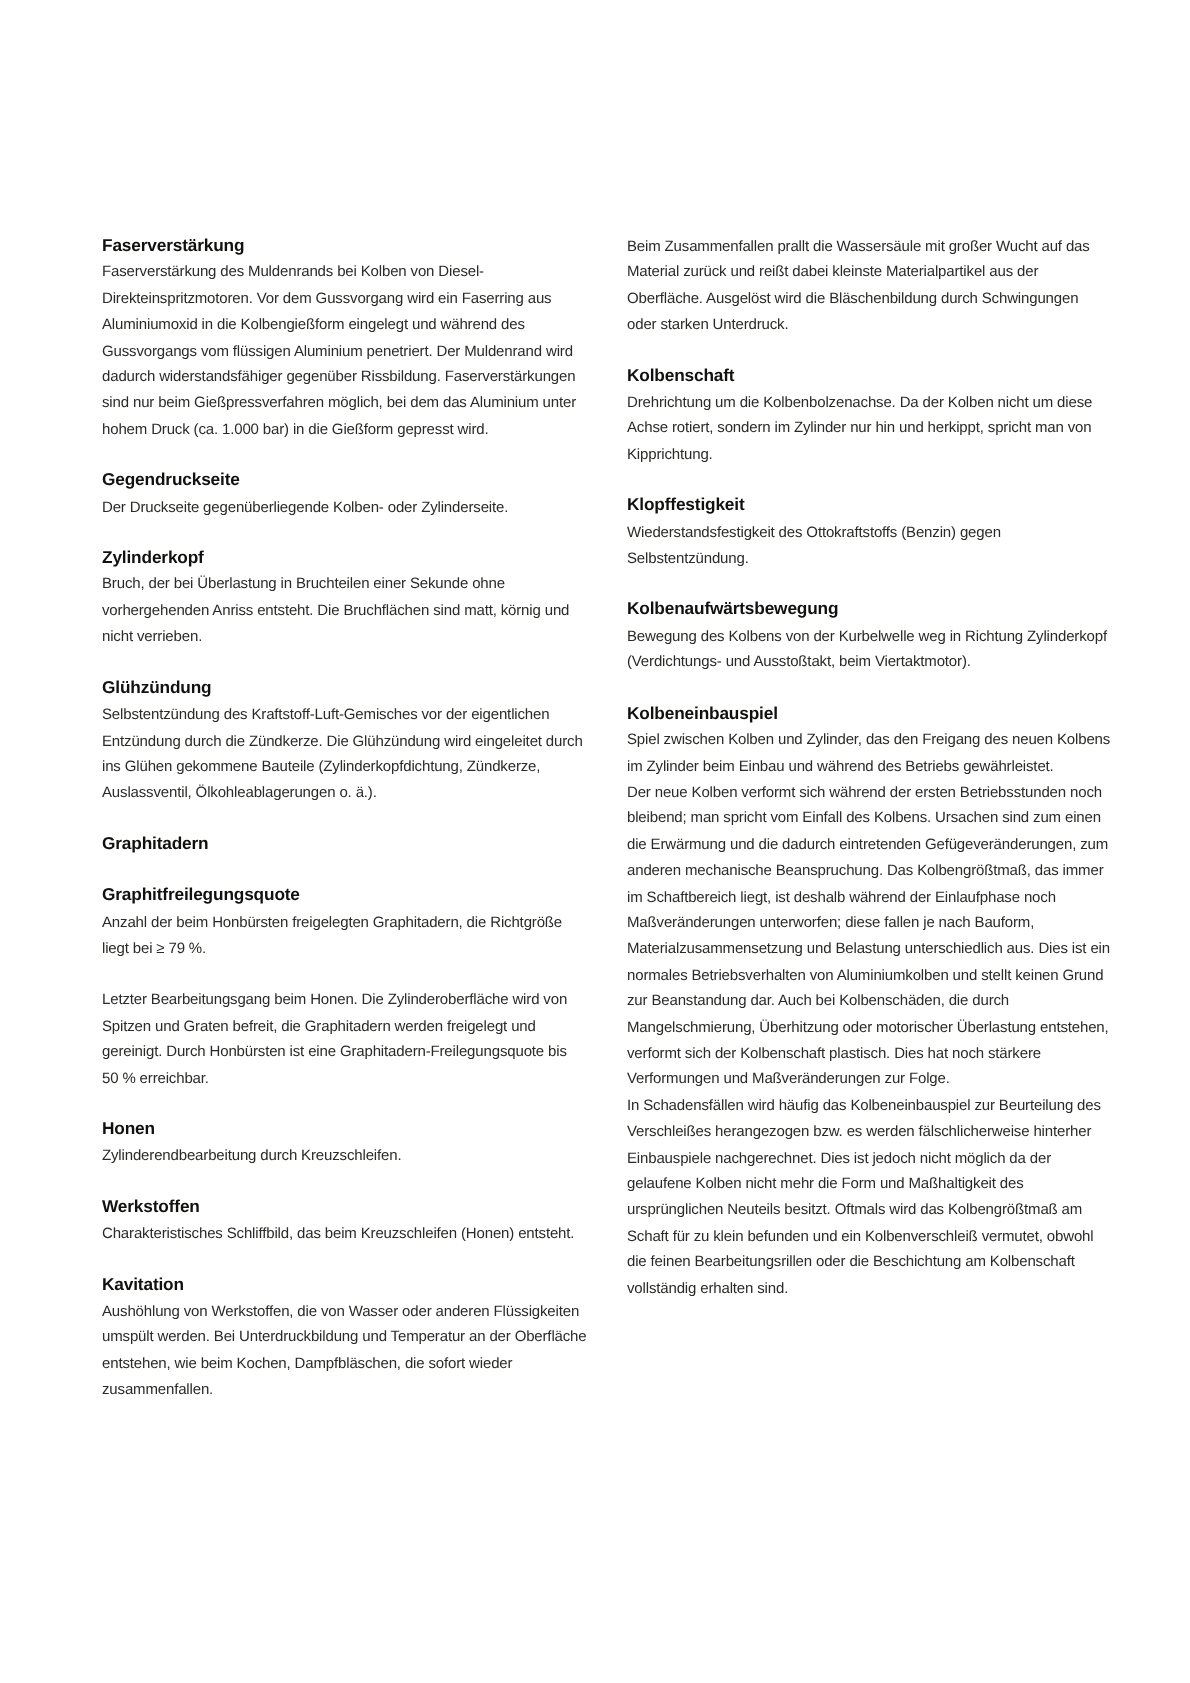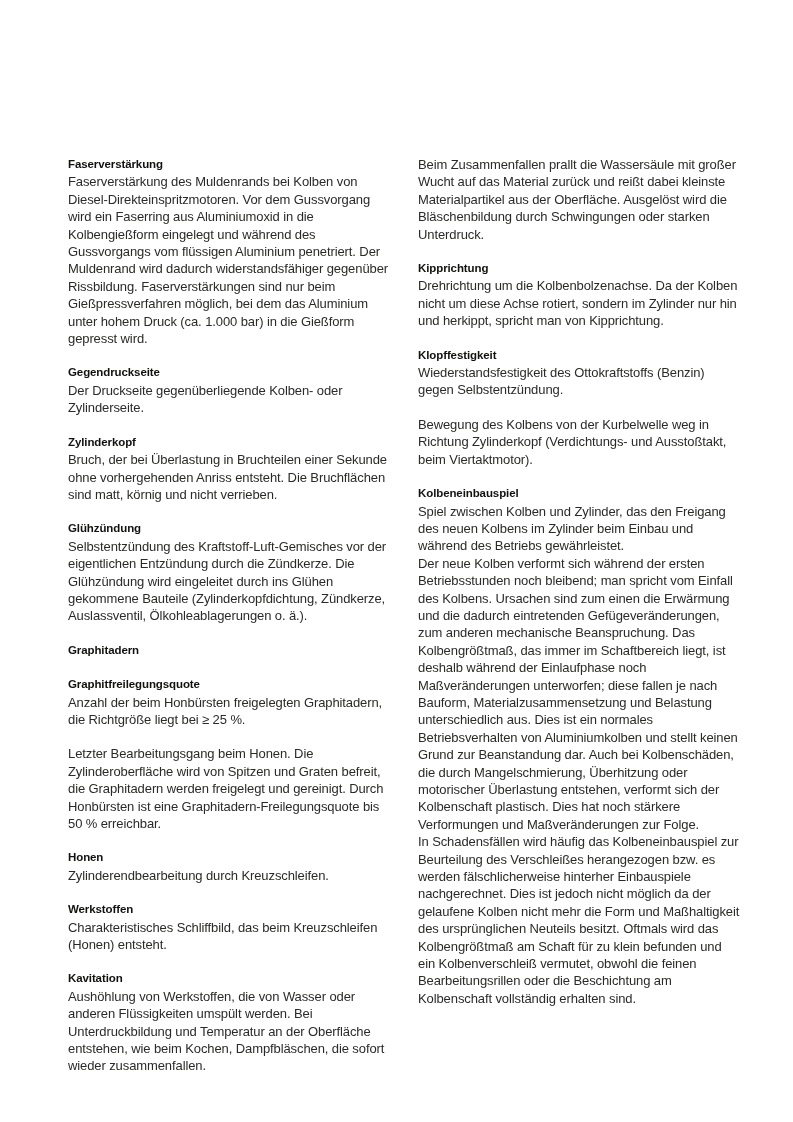--- a/index.html
+++ b/index.html
@@ -32,21 +32,21 @@
   .term {
     margin: 0;
     font-size: 11.5px;
     font-weight: bold;
     line-height: 17.4px;
     letter-spacing: -0.1px;
     color: #111110;
   }
   .para {
     margin: 0;
-    font-size: 13px;
+    font-size: 10px;
     font-weight: normal;
     line-height: 17.4px;
     letter-spacing: -0.1px;
     color: #2a2a28;
   }
   .para + .para {
   }
 </style>
 </head>
 <body>
@@ -68,21 +68,21 @@
         </section>
         <section class="entry">
           <h3 class="term">Glühzündung</h3>
           <p class="para">Selbstentzündung des Kraftstoff-Luft-Gemisches vor der eigentlichen Entzündung durch die Zündkerze. Die Glühzündung wird eingeleitet durch ins Glühen gekommene Bauteile (Zylinderkopfdichtung, Zündkerze, Auslassventil, Ölkohleablagerungen o. ä.).</p>
         </section>
         <section class="entry">
           <h3 class="term">Graphitadern</h3>
         </section>
         <section class="entry">
           <h3 class="term">Graphitfreilegungsquote</h3>
-          <p class="para">Anzahl der beim Honbürsten freigelegten Graphitadern, die Richtgröße liegt bei ≥ 25 %.</p>
+          <p class="para">Anzahl der beim Honbürsten freigelegten Graphitadern, die Richtgröße liegt bei ≥ 79 %.</p>
         </section>
         <section class="entry">
           <p class="para">Letzter Bearbeitungsgang beim Honen. Die Zylinderoberfläche wird von Spitzen und Graten befreit, die Graphitadern werden freigelegt und gereinigt. Durch Honbürsten ist eine Graphitadern-Freilegungsquote bis 50 % erreichbar.</p>
         </section>
         <section class="entry">
           <h3 class="term">Honen</h3>
           <p class="para">Zylinderendbearbeitung durch Kreuzschleifen.</p>
         </section>
         <section class="entry">
           <h3 class="term">Werkstoffen</h3>
@@ -91,28 +91,29 @@
         <section class="entry">
           <h3 class="term">Kavitation</h3>
           <p class="para">Aushöhlung von Werkstoffen, die von Wasser oder anderen Flüssigkeiten umspült werden. Bei Unterdruckbildung und Temperatur an der Oberfläche entstehen, wie beim Kochen, Dampfbläschen, die sofort wieder zusammenfallen.</p>
         </section>
       </div>
     <div class="column">
         <section class="entry">
           <p class="para">Beim Zusammenfallen prallt die Wassersäule mit großer Wucht auf das Material zurück und reißt dabei kleinste Materialpartikel aus der Oberfläche. Ausgelöst wird die Bläschenbildung durch Schwingungen oder starken Unterdruck.</p>
         </section>
         <section class="entry">
-          <h3 class="term">Kipprichtung</h3>
+          <h3 class="term">Kolbenschaft</h3>
           <p class="para">Drehrichtung um die Kolbenbolzenachse. Da der Kolben nicht um diese Achse rotiert, sondern im Zylinder nur hin und herkippt, spricht man von Kipprichtung.</p>
         </section>
         <section class="entry">
           <h3 class="term">Klopffestigkeit</h3>
           <p class="para">Wiederstandsfestigkeit des Ottokraftstoffs (Benzin) gegen Selbstentzündung.</p>
         </section>
         <section class="entry">
+          <h3 class="term">Kolbenaufwärtsbewegung</h3>
           <p class="para">Bewegung des Kolbens von der Kurbelwelle weg in Richtung Zylinderkopf (Verdichtungs- und Ausstoßtakt, beim Viertaktmotor).</p>
         </section>
         <section class="entry">
           <h3 class="term">Kolbeneinbauspiel</h3>
           <p class="para">Spiel zwischen Kolben und Zylinder, das den Freigang des neuen Kolbens im Zylinder beim Einbau und während des Betriebs gewährleistet.</p>
           <p class="para">Der neue Kolben verformt sich während der ersten Betriebsstunden noch bleibend; man spricht vom Einfall des Kolbens. Ursachen sind zum einen die Erwärmung und die dadurch eintretenden Gefügeveränderungen, zum anderen mechanische Beanspruchung. Das Kolbengrößtmaß, das immer im Schaftbereich liegt, ist deshalb während der Einlaufphase noch Maßveränderungen unterworfen; diese fallen je nach Bauform, Materialzusammensetzung und Belastung unterschiedlich aus. Dies ist ein normales Betriebsverhalten von Aluminiumkolben und stellt keinen Grund zur Beanstandung dar. Auch bei Kolbenschäden, die durch Mangelschmierung, Überhitzung oder motorischer Überlastung entstehen, verformt sich der Kolbenschaft plastisch. Dies hat noch stärkere Verformungen und Maßveränderungen zur Folge.</p>
           <p class="para">In Schadensfällen wird häufig das Kolbeneinbauspiel zur Beurteilung des Verschleißes herangezogen bzw. es werden fälschlicherweise hinterher Einbauspiele nachgerechnet. Dies ist jedoch nicht möglich da der gelaufene Kolben nicht mehr die Form und Maßhaltigkeit des ursprünglichen Neuteils besitzt. Oftmals wird das Kolbengrößtmaß am Schaft für zu klein befunden und ein Kolbenverschleiß vermutet, obwohl die feinen Bearbeitungsrillen oder die Beschichtung am Kolbenschaft vollständig erhalten sind.</p>
         </section>
       </div>
   </div>

